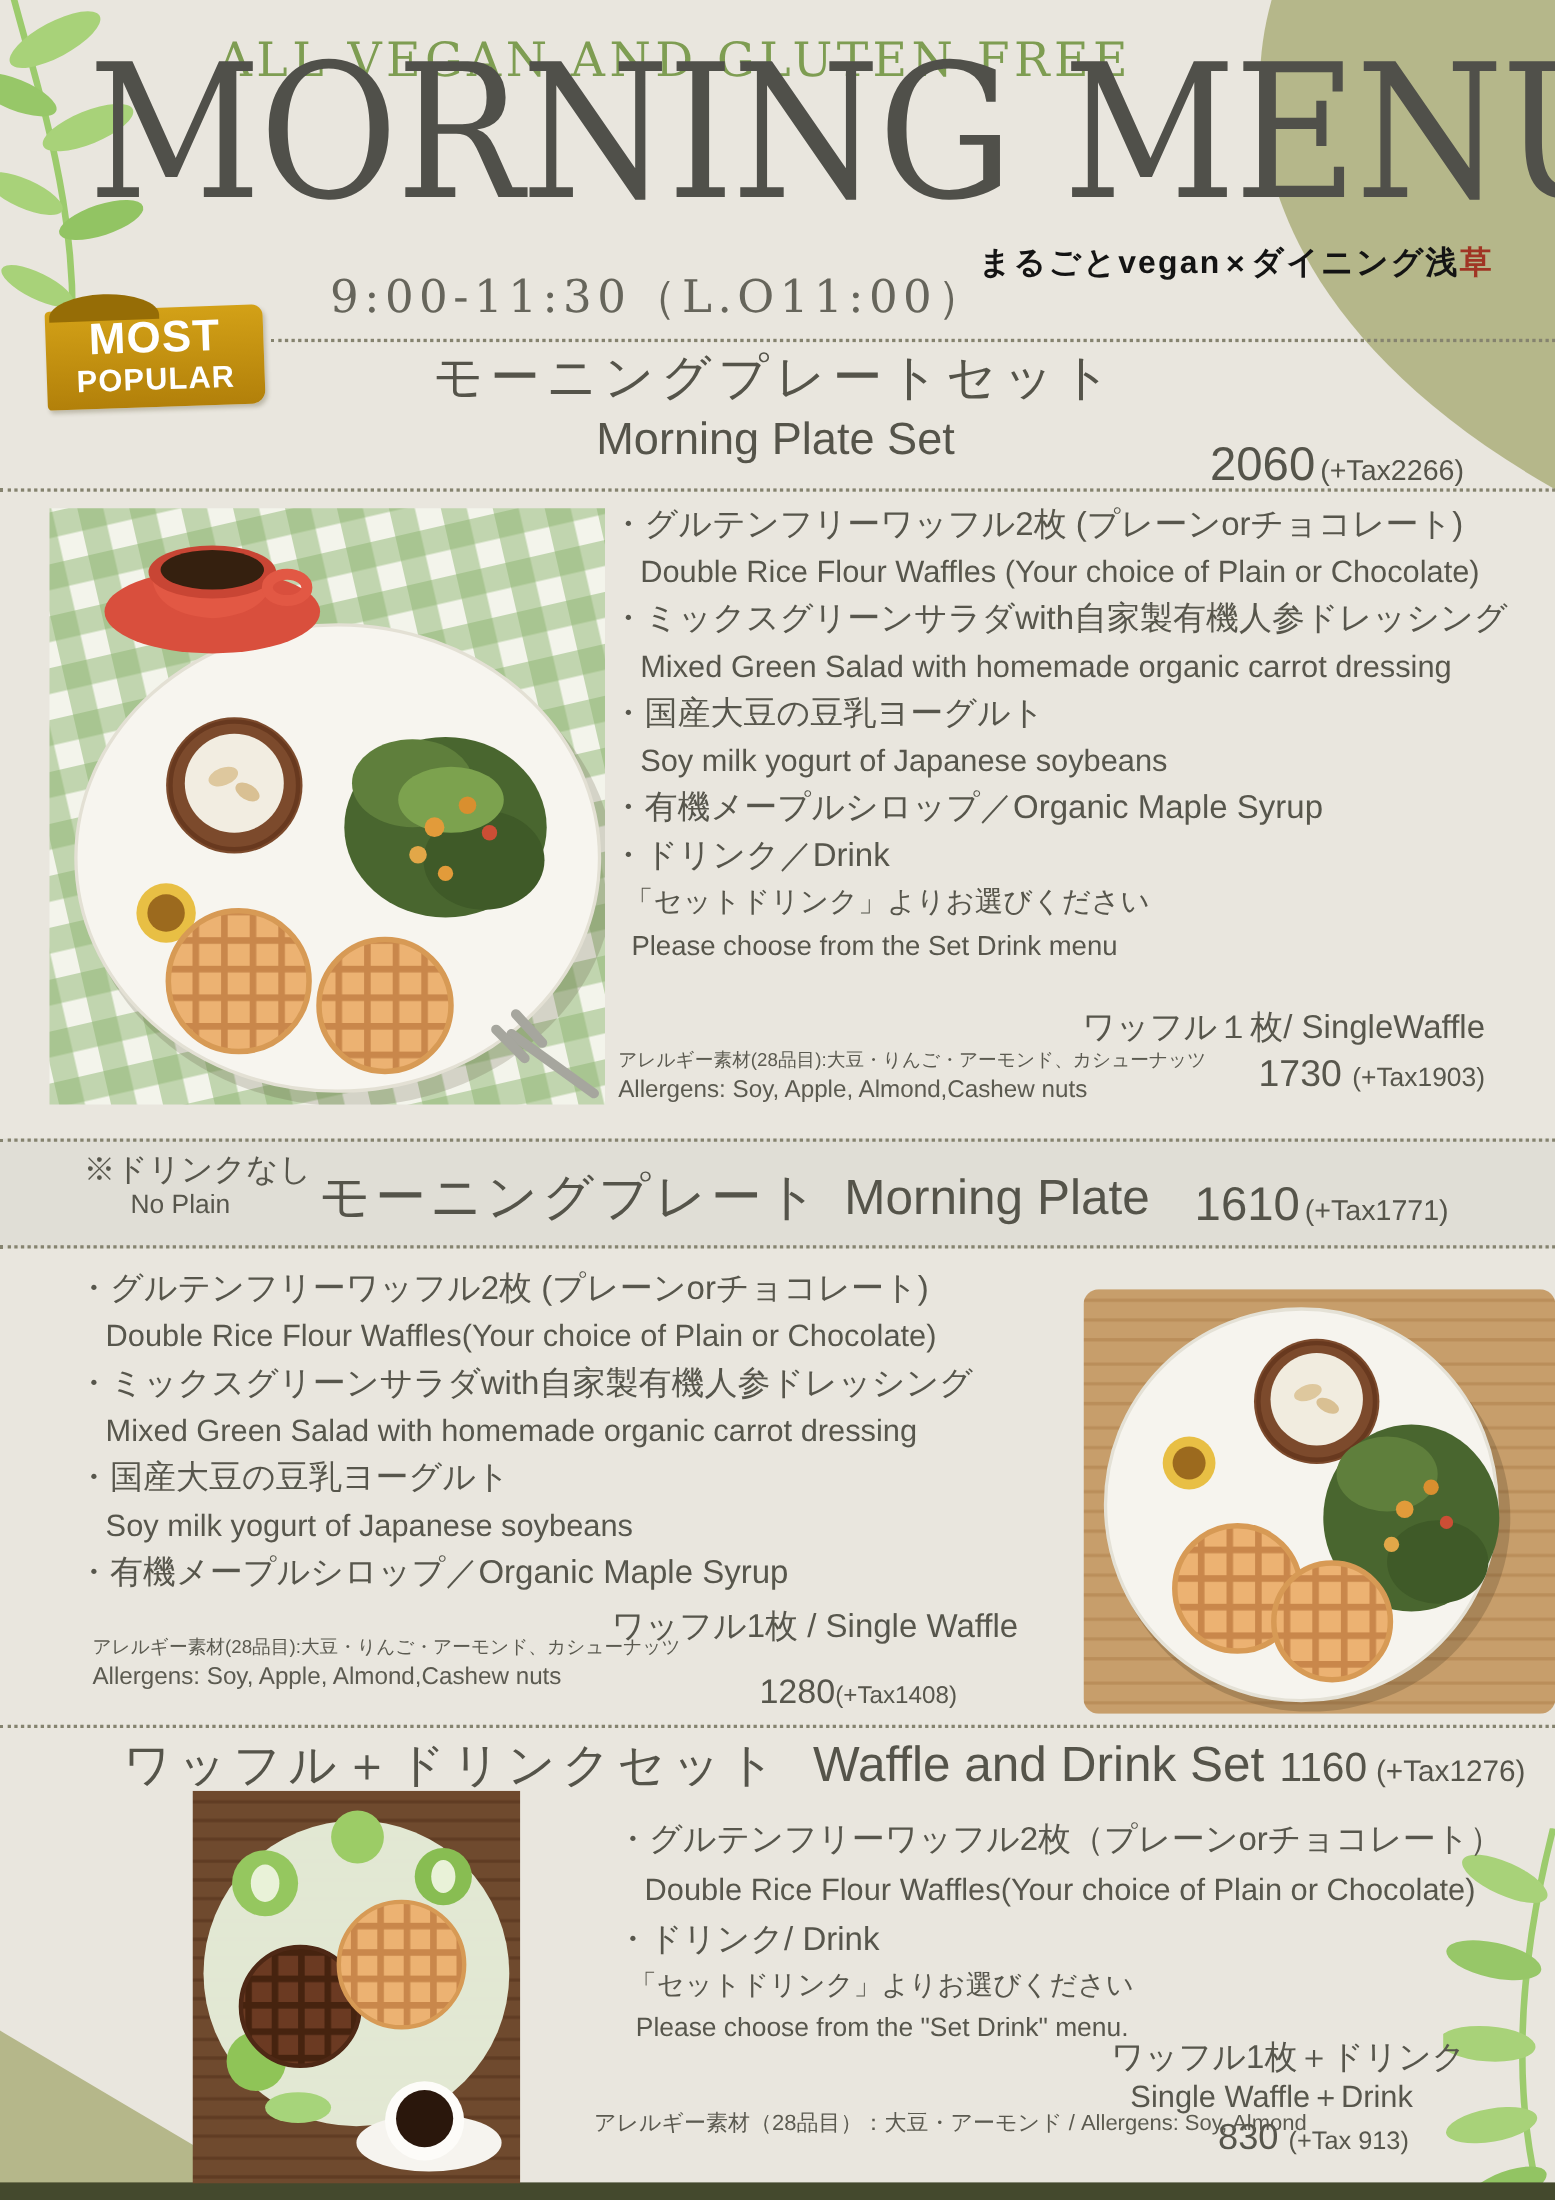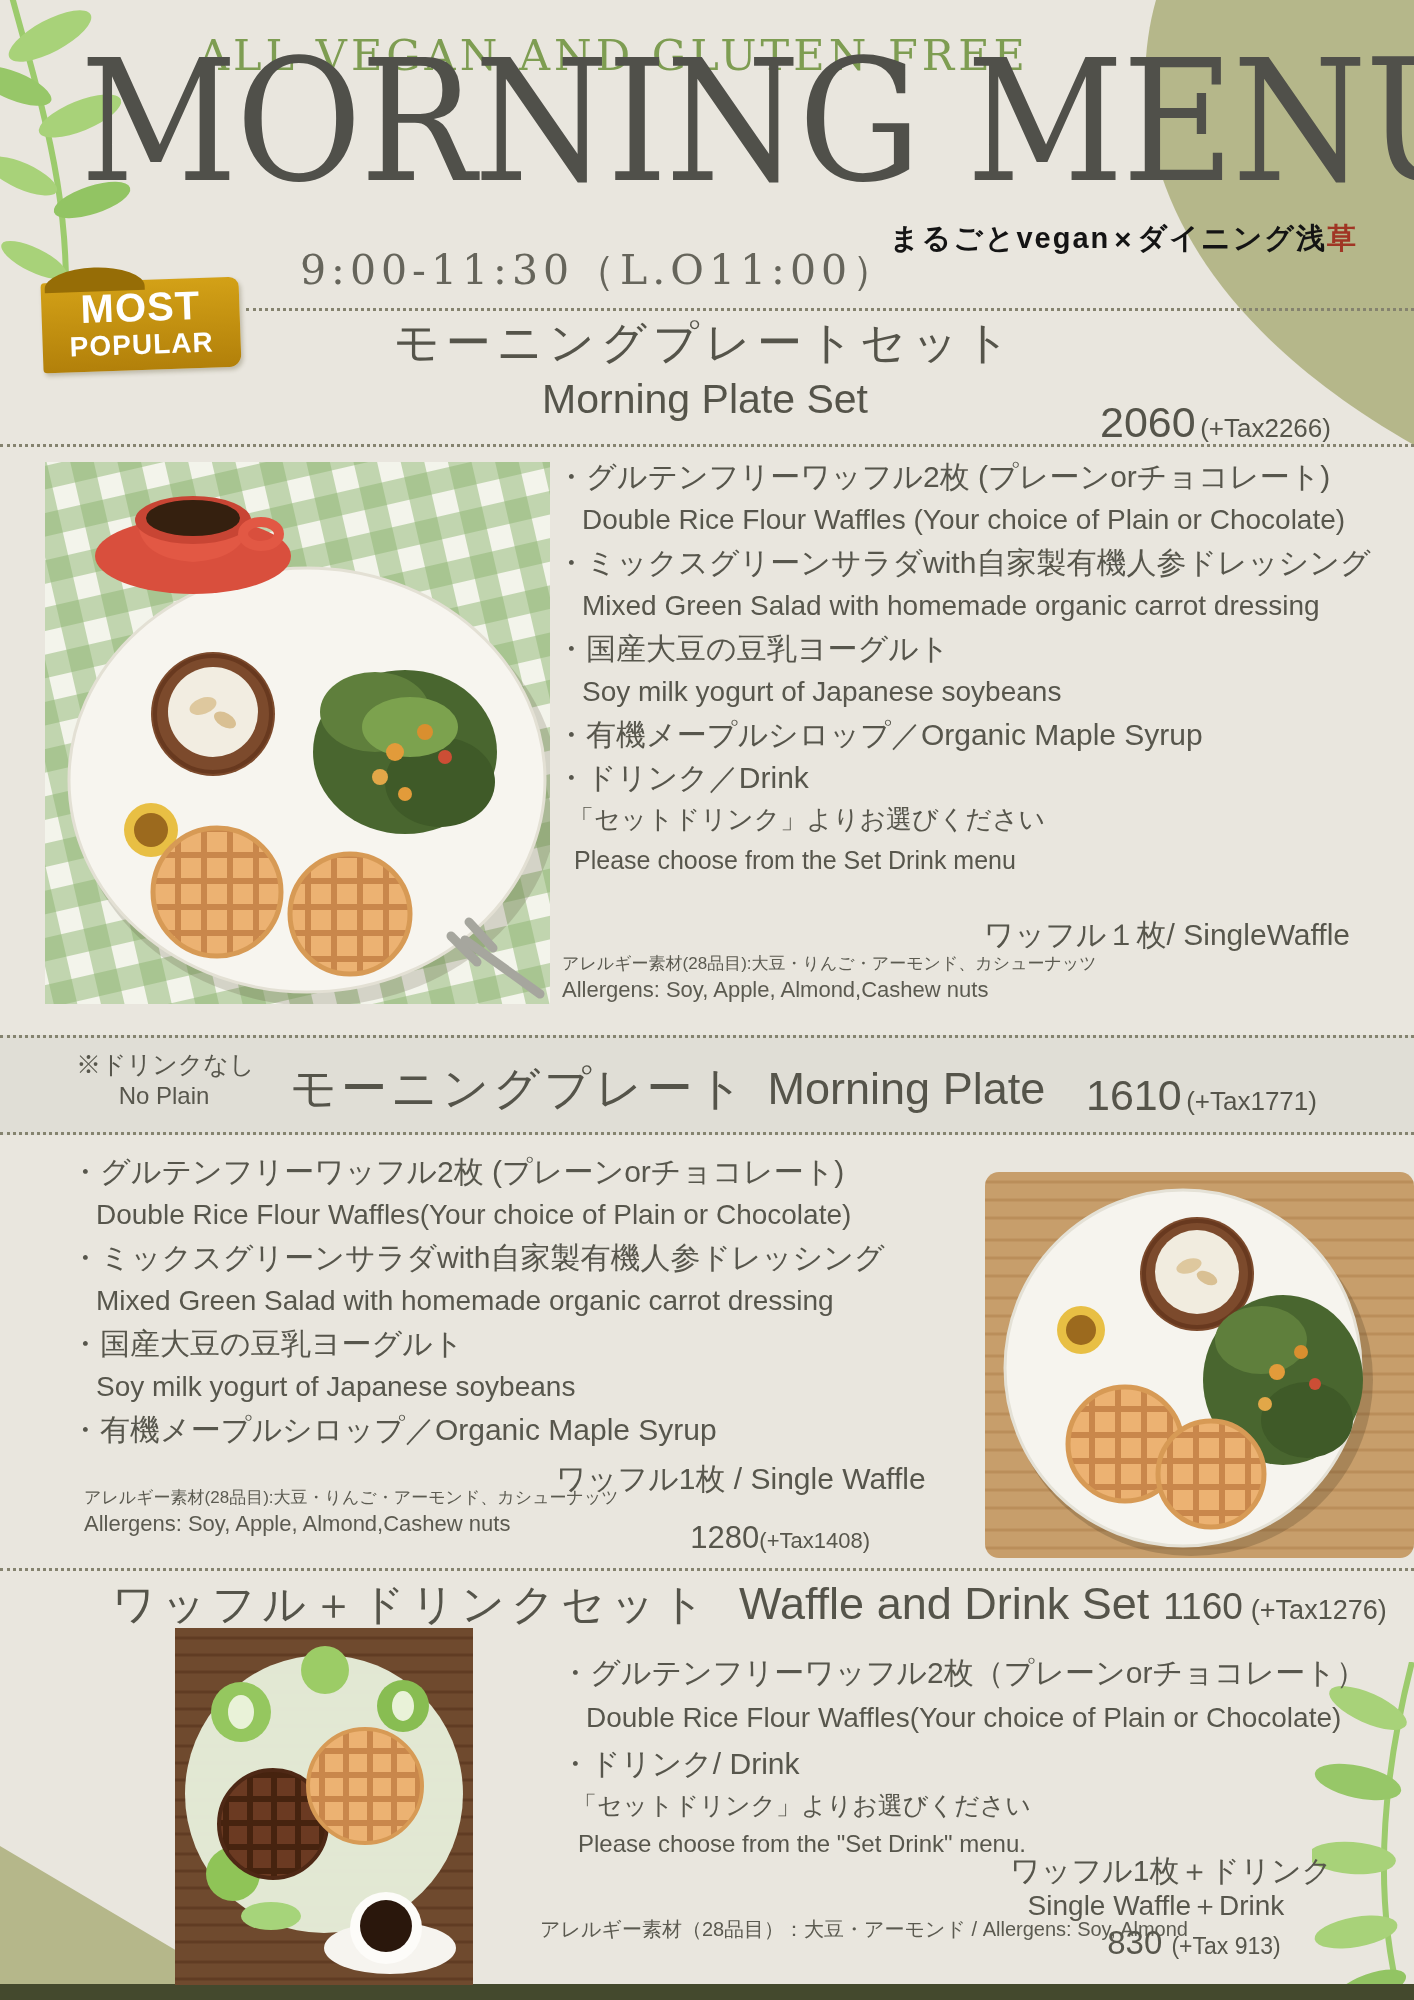--- a/index.html
+++ b/index.html
@@ -67,21 +67,21 @@
 
   .allerg{color:#5b5a50;white-space:nowrap;}
   .al-jp{font-size:17px;line-height:24px;}
   .al-en{font-size:22px;line-height:27px;}
   .s1-allerg{position:absolute;left:562px;top:952px;}
 
   
   .band2{position:absolute;left:0;top:1035px;width:1414px;height:100px;background:#e0ded6;
          border-top:3px dotted #85836f;border-bottom:3px dotted #85836f;box-sizing:border-box;}
   .nodrink{position:absolute;left:76px;top:1047px;width:176px;text-align:center;color:#57564c;}
-  .nd-jp{font-size:25px;line-height:34px;white-space:nowrap;}
+  .nd-jp{font-size:29px;line-height:34px;white-space:nowrap;}
   .nd-en{font-size:24px;line-height:30px;white-space:nowrap;}
   .s2-title{position:absolute;left:290px;top:1056px;white-space:nowrap;color:#55544a;line-height:64px;}
   .s2-tjp{font-size:46px;letter-spacing:4px;}
   .s2-ten{font-size:45px;margin-left:20px;}
   .s2-price{position:absolute;left:1086px;top:1066px;white-space:nowrap;color:#55544a;line-height:58px;}
 
   .s2-list{position:absolute;left:70px;top:1150px;}
   .p2{position:absolute;left:985px;top:1172px;border-radius:14px;overflow:hidden;}
   .s2-single{position:absolute;left:556px;top:1460px;width:314px;text-align:right;white-space:nowrap;color:#57564c;}
   .s2-single .lbl{font-size:30px;line-height:38px;}
@@ -223,20 +223,21 @@
     <div class="jp">・国産大豆の豆乳ヨーグルト</div>
     <div class="en">Soy milk yogurt of Japanese soybeans</div>
     <div class="jp">・有機メープルシロップ／Organic Maple Syrup</div>
     <div class="jp">・ドリンク／Drink</div>
     <div class="njp">「セットドリンク」よりお選びください</div>
     <div class="nen">Please choose from the Set Drink menu</div>
   </div>
 
   <div class="s1-single">
     <div class="single-label">ワッフル１枚/ SingleWaffle</div>
+    <div class="single-price"><span>1730</span> <span class="single-tax">(+Tax1903)</span></div>
   </div>
 
   <div class="allerg s1-allerg">
     <div class="al-jp">アレルギー素材(28品目):大豆・りんご・アーモンド、カシューナッツ</div>
     <div class="al-en">Allergens: Soy, Apple, Almond,Cashew nuts</div>
   </div>
 
   <div class="band2"></div>
   <div class="nodrink">
     <div class="nd-jp">※ドリンクなし</div>

